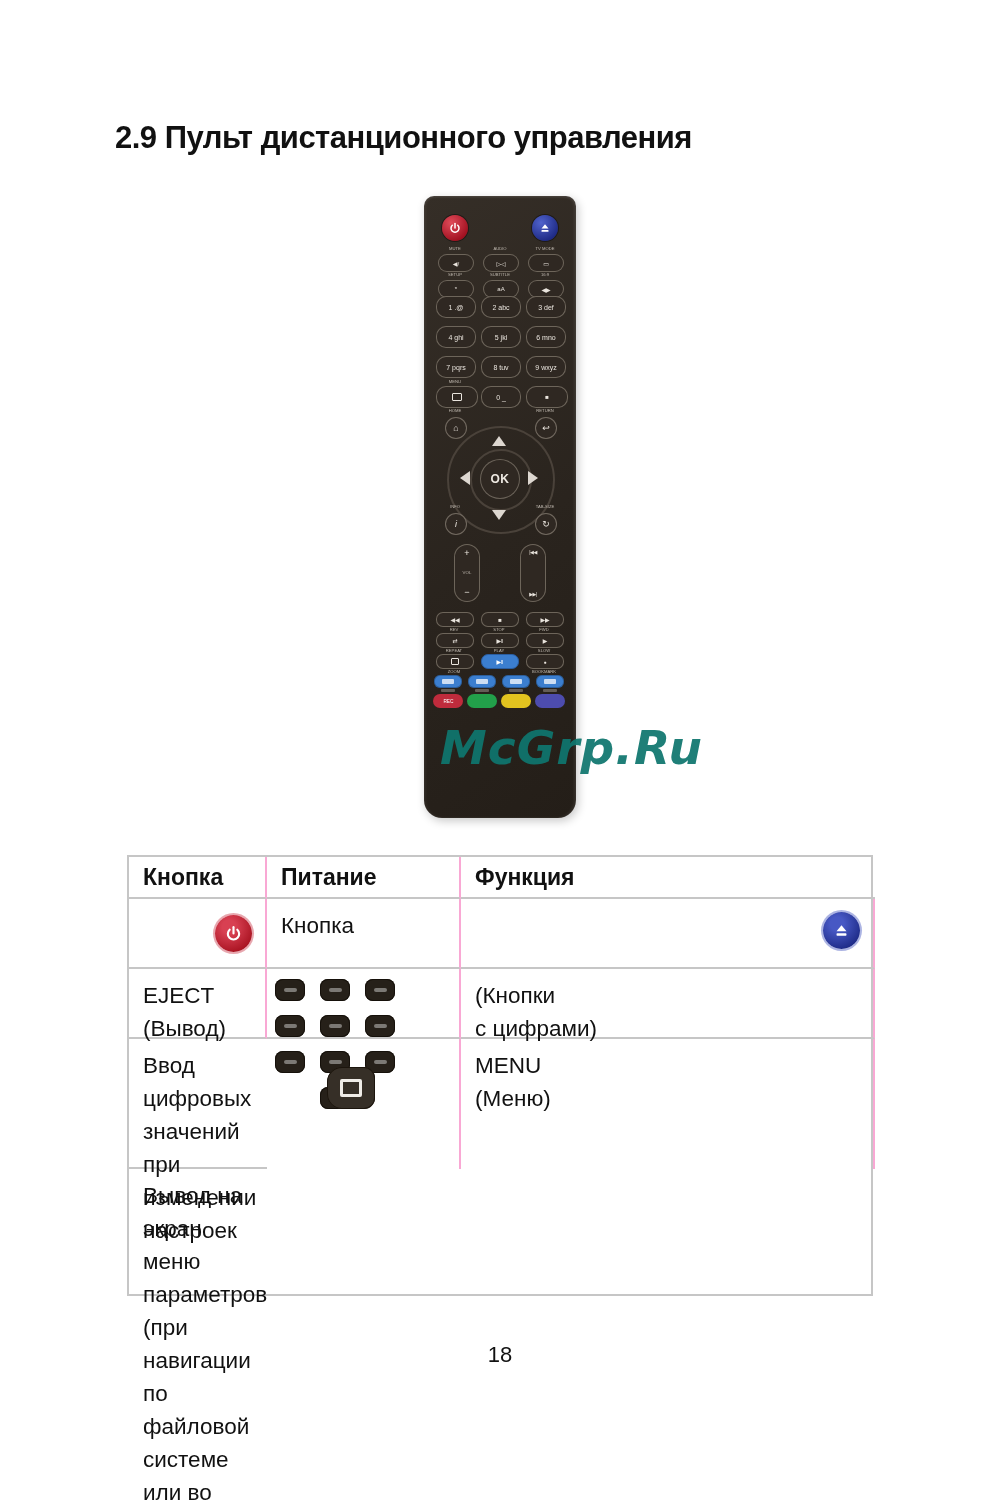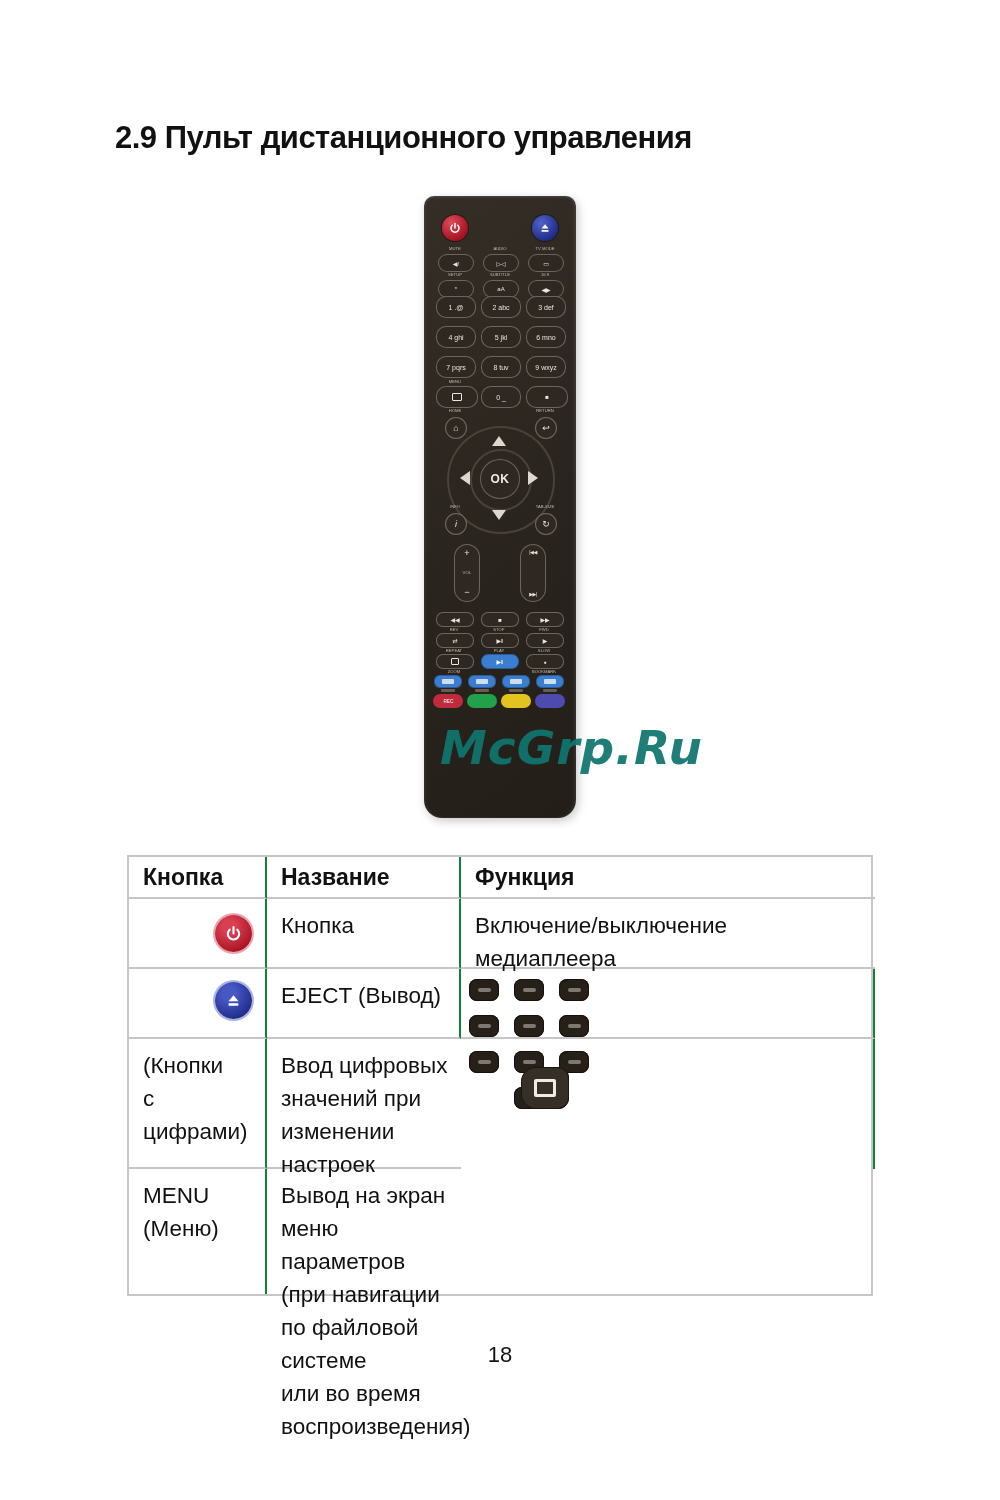--- a/index.html
+++ b/index.html
@@ -80,21 +80,21 @@
   .tick{position:absolute;width:14px;height:3px;background:rgba(200,193,185,.38);border-radius:1px;}
 
   
   #spec-table{
     left:127px;top:855px;width:746px;z-index:3;
     display:grid;
     grid-template-columns:138px 194px 414px;
     grid-template-rows:42px 70px 70px 130px 125px;
     border:2px solid #c6c6c6;box-sizing:border-box;background:#fff;
   }
-  .cell{border-right:2px solid #15803d;border-bottom:2px solid #c6c6c6;position:relative;box-sizing:border-box;}
+  .cell{border-right:2px solid #f9a8d4;border-bottom:2px solid #c6c6c6;position:relative;box-sizing:border-box;}
   .cell.lastcol{border-right:none;}
   .cell.lastrow{border-bottom:none;}
   .hcell{display:flex;align-items:center;padding-left:14px;font-weight:bold;font-size:23px;}
   .tcell{padding:10px 12px 0 14px;font-size:22.5px;line-height:33px;white-space:pre-line;}
   .power-badge,.eject-badge{position:absolute;width:37px;height:37px;border-radius:50%;
     display:flex;align-items:center;justify-content:center;}
   .power-badge{right:13px;top:16px;background:radial-gradient(circle at 38% 32%,#d84052 20%,#a81220 78%);
     box-shadow:0 0 0 2px rgba(210,80,95,.5);}
   .eject-badge{right:13px;top:13px;background:radial-gradient(circle at 38% 32%,#4758c4 20%,#1d2a86 78%);
     box-shadow:0 0 0 2px rgba(90,105,200,.5);}
@@ -228,34 +228,32 @@
   <div class="cpill" style="left:43px;top:498px;background:#22a04a;"></div>
   <div class="cpill" style="left:77px;top:498px;background:#e2c31f;"></div>
   <div class="cpill" style="left:111px;top:498px;background:#4d4cae;"></div>
 </div>
 
 <div class="abs" id="watermark">McGrp.Ru</div>
 
 <div class="abs" id="spec-table">
 
   <div class="cell hcell">Кнопка</div>
-  <div class="cell hcell">Название</div>
+  <div class="cell hcell">Питание</div>
   <div class="cell hcell lastcol">Функция</div>
 
   <div class="cell">
     <div class="power-badge">
       <svg width="17" height="17" viewBox="0 0 24 24" fill="none" stroke="#fff" stroke-width="3" stroke-linecap="round">
           <path d="M12 3v9"></path>
           <path d="M6.6 6.6a8 8 0 1 0 10.8 0"></path>
         </svg>
     </div>
   </div>
   <div class="cell tcell">Кнопка</div>
-  <div class="cell tcell lastcol">Включение/выключение
-медиаплеера</div>
 
   <div class="cell">
     <div class="eject-badge">
       <svg width="17" height="17" viewBox="0 0 24 24" fill="#fff">
           <path d="M12 4.5l7 8.5H5z"></path>
           <rect x="5" y="16" width="14" height="3.5" rx="1"></rect>
         </svg>
     </div>
   </div>
   <div class="cell tcell">EJECT (Вывод)</div>

